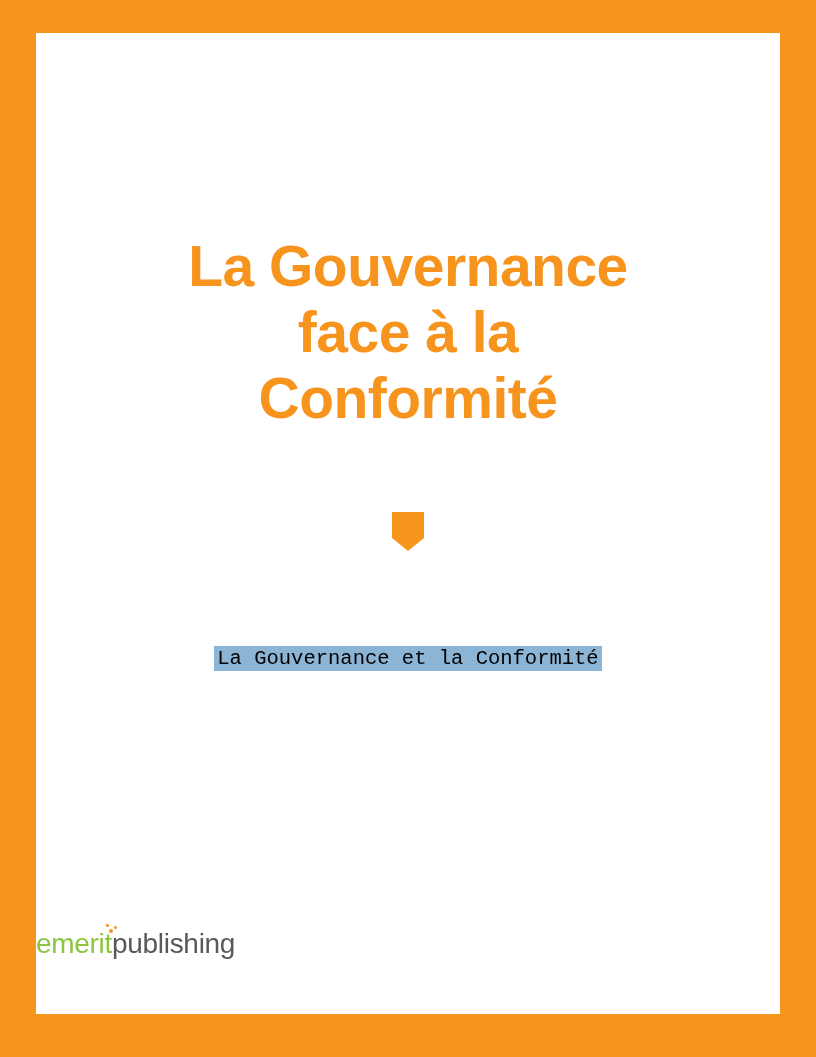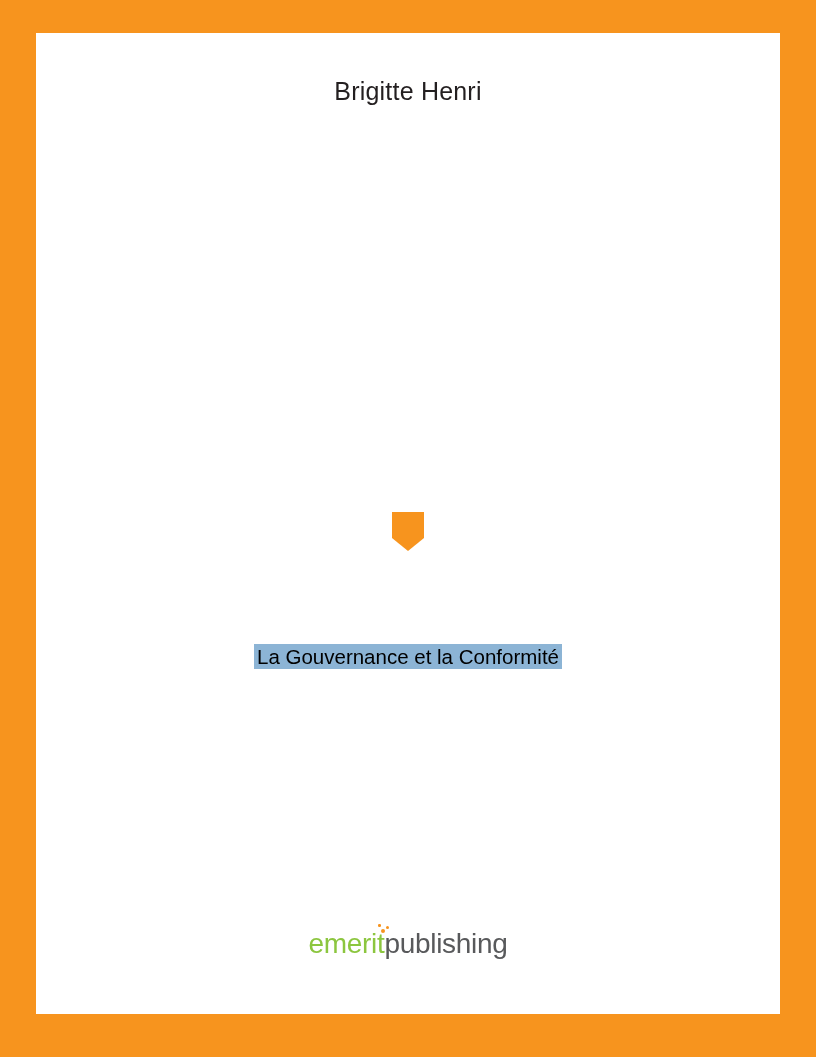--- a/index.html
+++ b/index.html
@@ -63,28 +63,29 @@
     width: 100%;
     text-align: center;
     font-size: 20.5px;
     line-height: 1.58;
     color: #000000;
   }
   .subtitle .hl {
     background: #8cb4d5;
     padding: 1px 3px;
     box-decoration-break: clone;
+    font-family: Liberation Mono, monospace;
     -webkit-box-decoration-break: clone;
   }
   .publisher {
     position: absolute;
     top: 895px;
     left: 0;
     width: 100%;
-    text-align: center;
+    text-align: left;
     font-size: 28px;
     white-space: nowrap;
   }
   .publisher .emerit {
     color: #8cc63f;
     letter-spacing: -0.3px;
   }
   .publisher .publishing {
     color: #58595b;
     letter-spacing: -0.3px;
@@ -104,22 +105,26 @@
   }
   .logo-dots i.d1 { width: 4px; height: 4px; left: -3px; top: 1px; }
   .logo-dots i.d2 { width: 3px; height: 3px; left: 2px; top: -2px; }
   .logo-dots i.d3 { width: 2.5px; height: 2.5px; left: -6px; top: -4px; }
 </style>
 </head>
 <body>
 
 <div class="page">
 
-  <div class="author">Brigitte Henri</div>
 
+  <div class="title">
+    <div>La Gouvernance</div>
+    <div>face à la</div>
+    <div>Conformité</div>
+  </div>
 
   <div class="ornament">
     <span>
       <svg width="44" height="46" viewBox="0 0 44 46" aria-hidden="true">
         <path d="M6 4 L38 4 L38 30 L22 43 L6 30 Z" fill="#f7941e"></path>
       </svg>
     </span>
   </div>
 
   <div class="subtitle">

